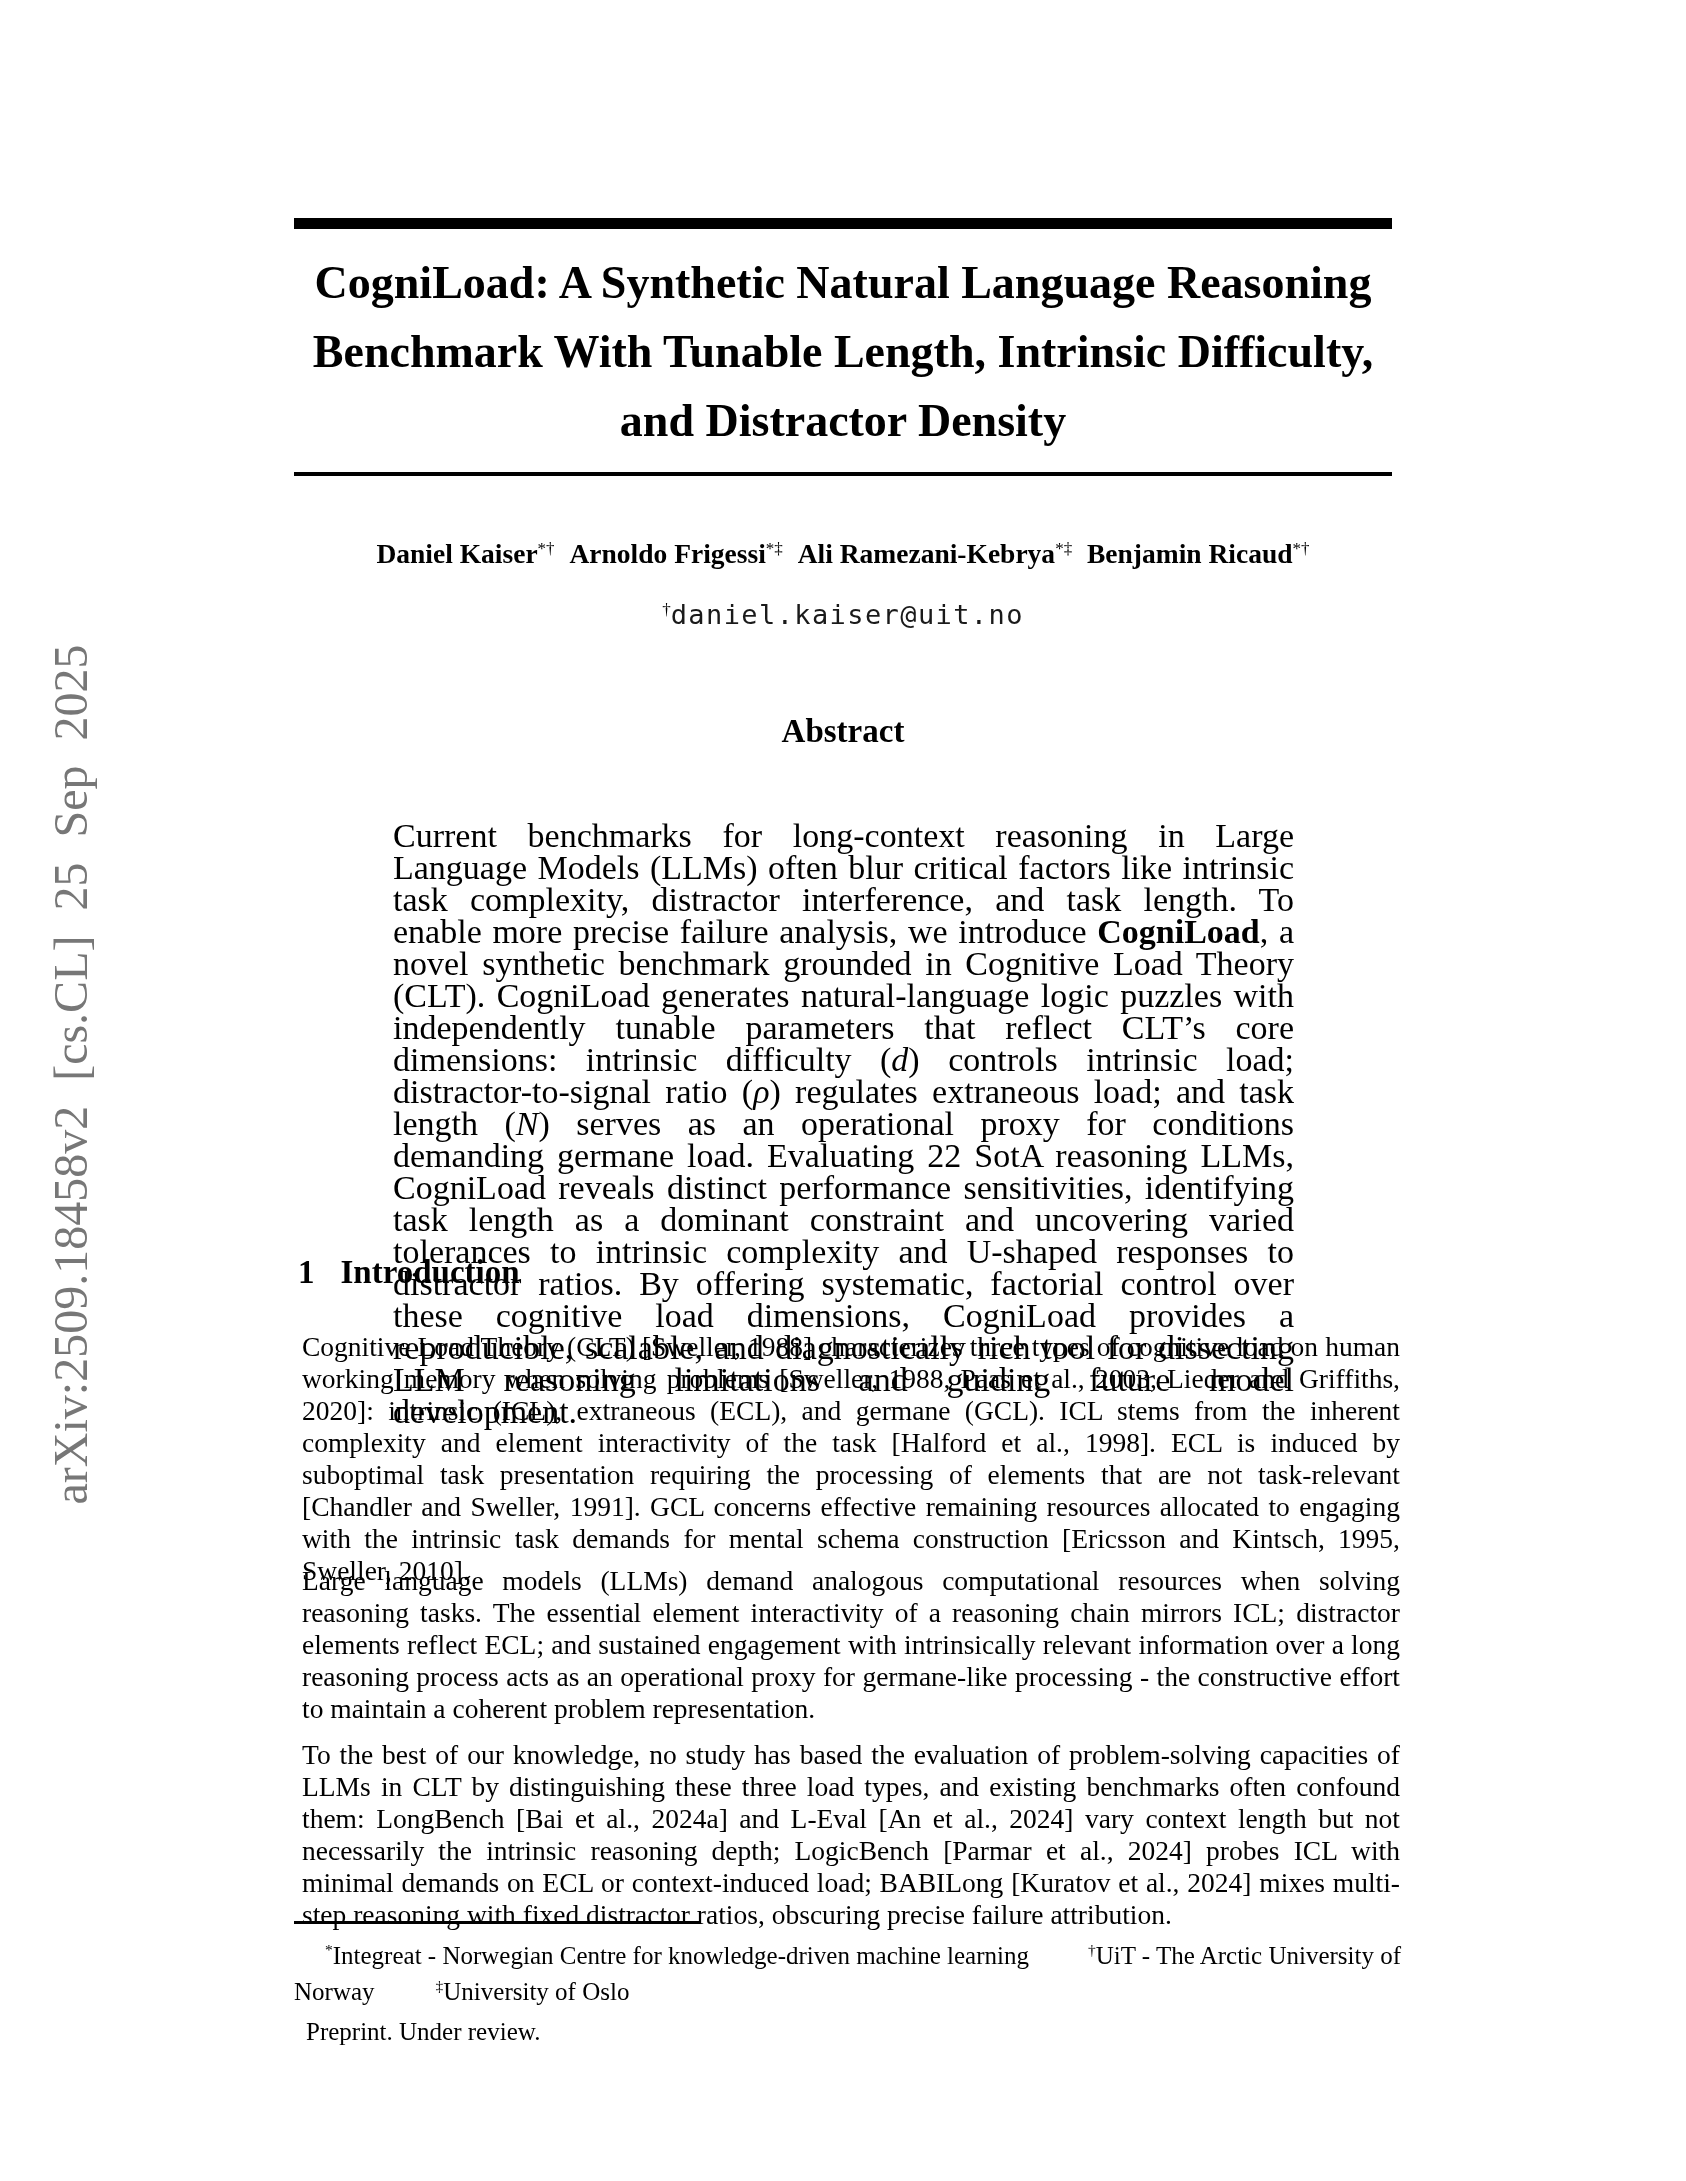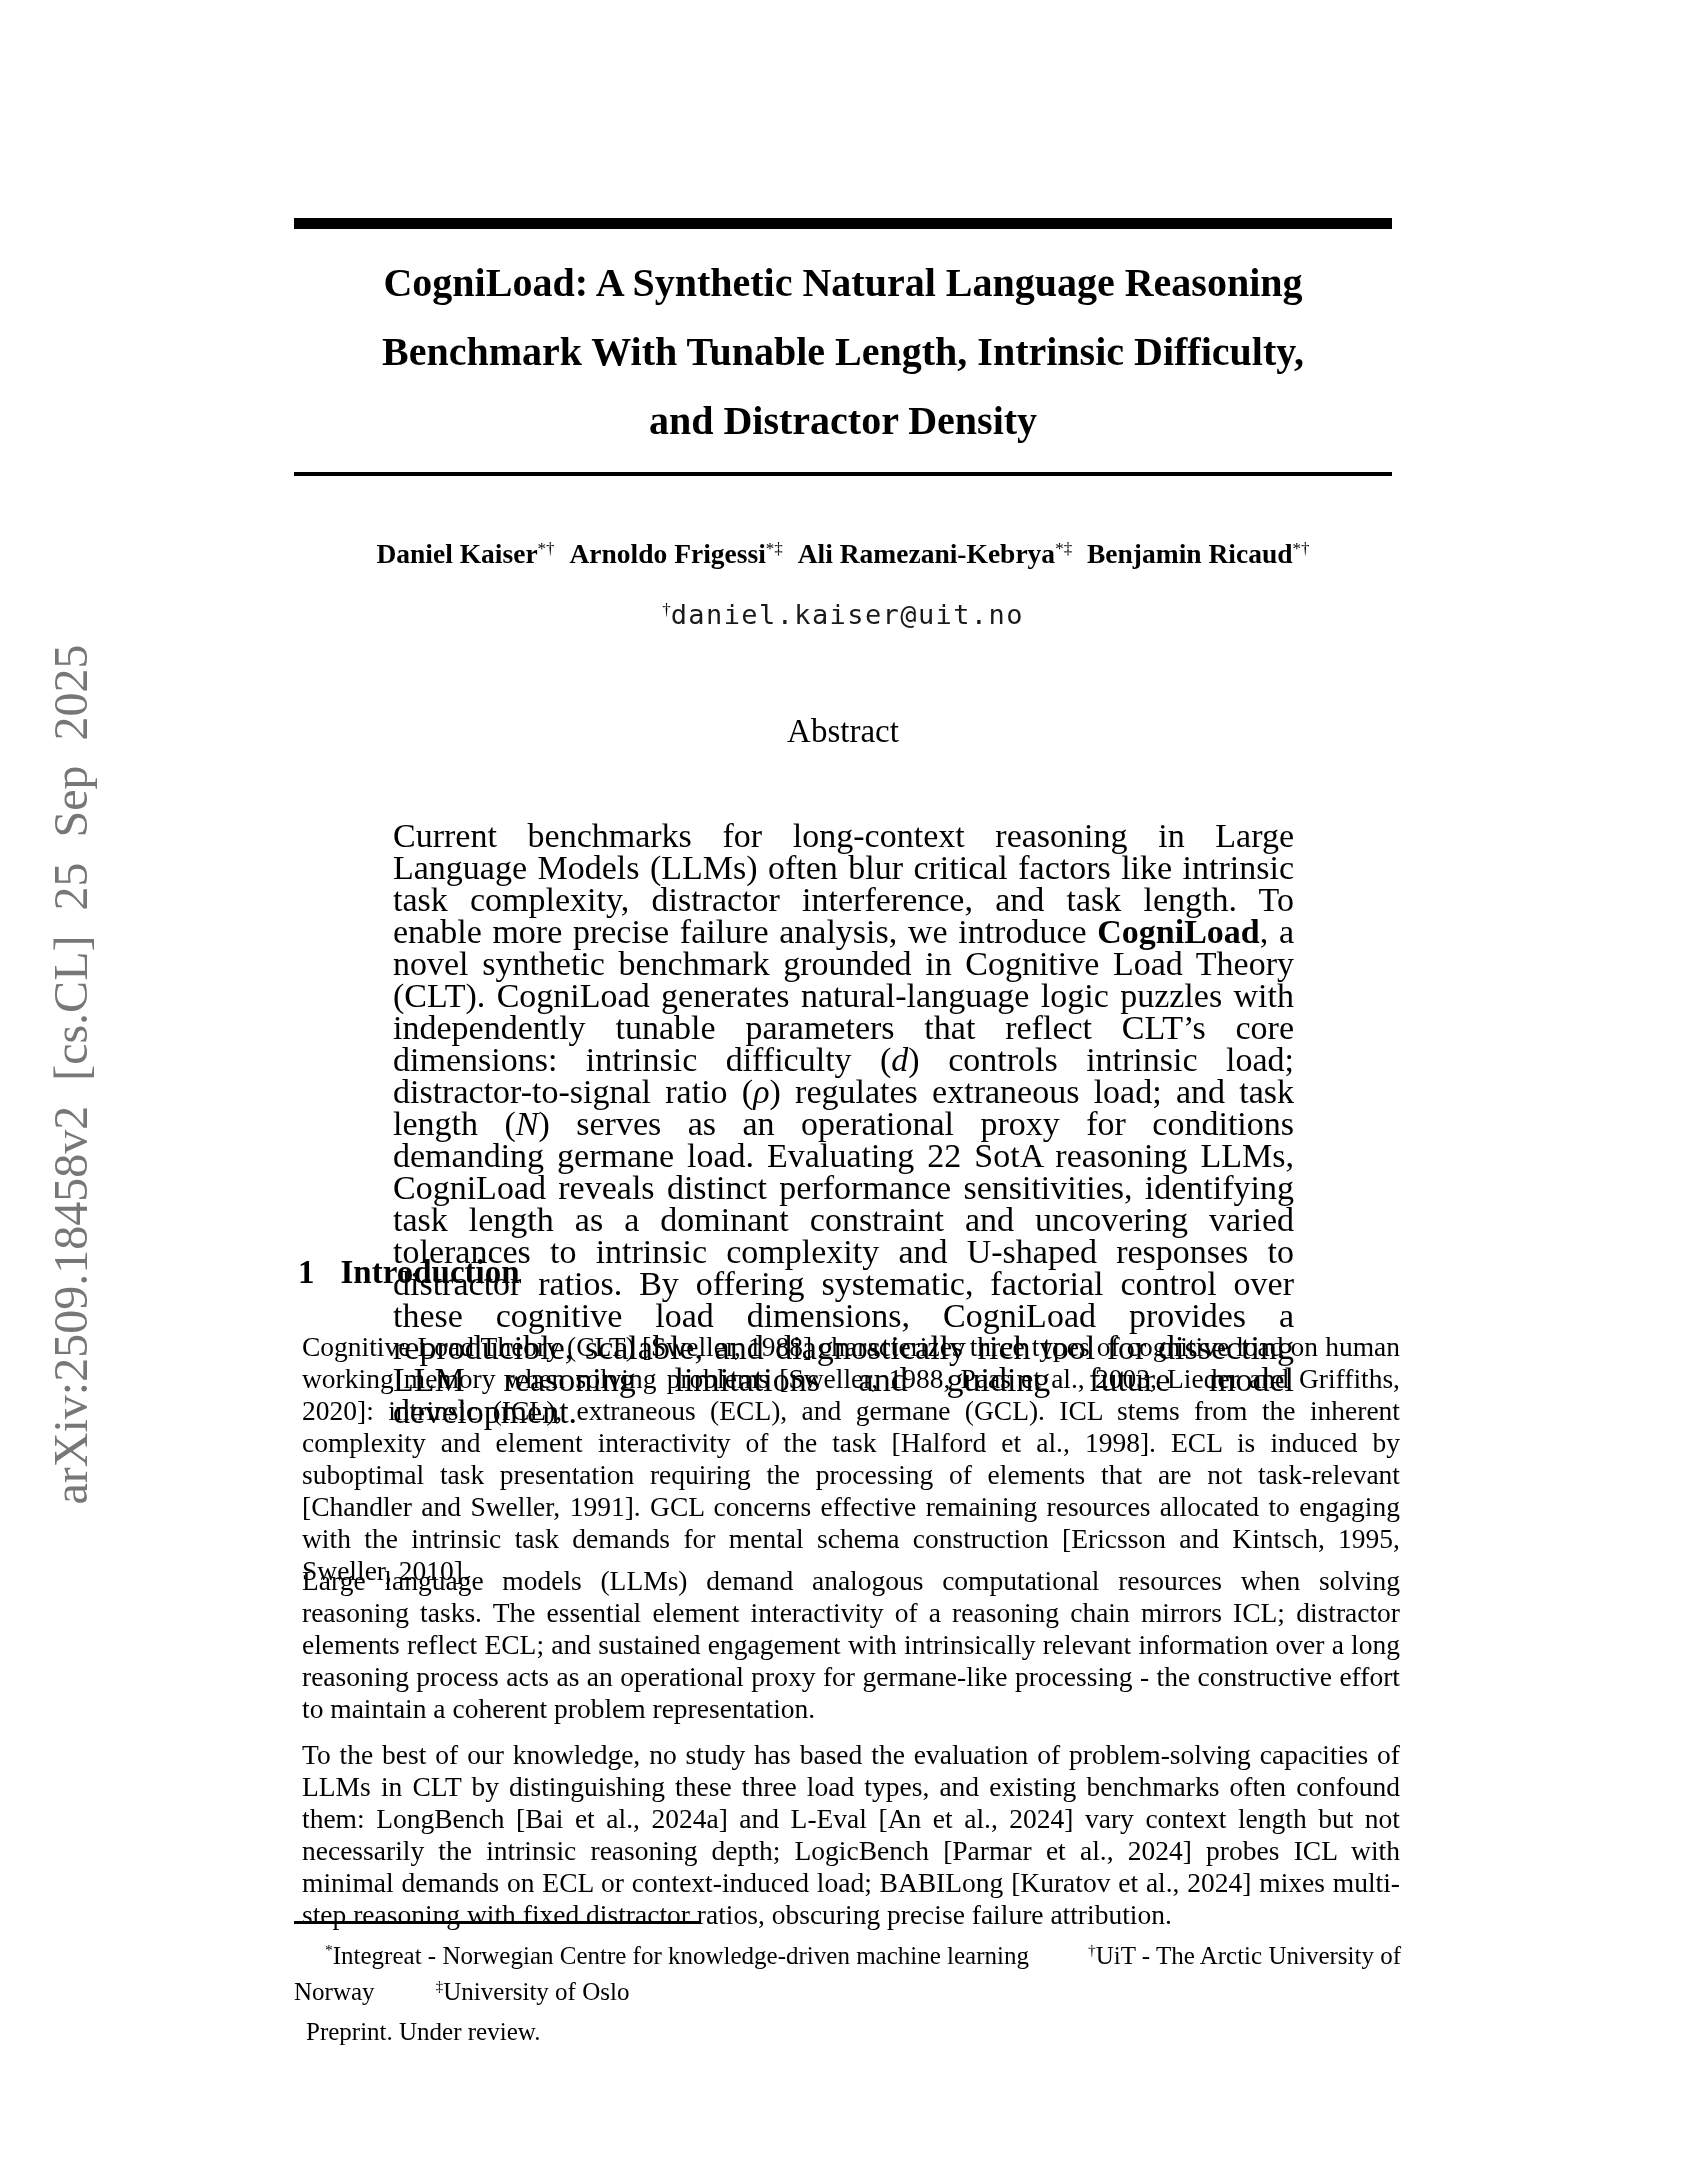--- a/index.html
+++ b/index.html
@@ -7,36 +7,36 @@
     position:relative; width:1686px; height:2182px; margin:0 auto;
     background:#ffffff; overflow:hidden; color:#000;
     font-family:"Liberation Serif", serif;
   }
   .content { position:absolute; left:294px; top:0; width:1098px; height:100%; }
 
   .rule-thick { position:absolute; top:218px; left:0; width:1098px; height:11px; background:#000; }
   .rule-thin  { position:absolute; top:472px; left:0; width:1098px; height:3.7px;  background:#000; }
 
   .title { position:absolute; top:248px; left:0; width:1098px; margin:0;
-           text-align:center; font-weight:bold; font-size:40px; line-height:69px; }
+           text-align:center; font-weight:bold; font-size:46px; line-height:69px; }
   .tline { display:block; }
 
   .authors { position:absolute; top:538px; left:0; width:1098px;
              text-align:center; font-size:27.5px; font-weight:bold; white-space:nowrap; }
   .author { display:inline-block; margin:0 4px; }
 
   .sup { font-size:0.62em; position:relative; top:-0.55em;
          font-weight:normal; font-family:"Liberation Serif", serif; }
 
   .contact { position:absolute; top:599px; left:0; width:1098px; text-align:center; font-size:27.5px; }
   .contact .mono { font-family:"DejaVu Sans Mono","Liberation Mono",monospace;
                    font-size:27px; letter-spacing:1.4px; color:#1a1a1a; }
 
   .abs-heading { position:absolute; top:713px; left:0; width:1098px;
-                 text-align:center; font-size:33px; font-weight:normal; }
+                 text-align:center; font-size:33px; font-weight:bold; }
 
   .abs-body { position:absolute; top:772px; left:99px; width:901px;
               font-size:34px; line-height:32px; text-align:justify;margin-top:48px; }
   .b { font-weight:bold; }
   .i { font-style:italic; }
 
   .sec-heading { position:absolute; top:1254px; left:4px; font-size:33px; font-weight:bold; }
   .sec-num { display:inline-block; margin-right:26px; }
 
   .body { position:absolute; left:0; width:1098px; margin:8px;

